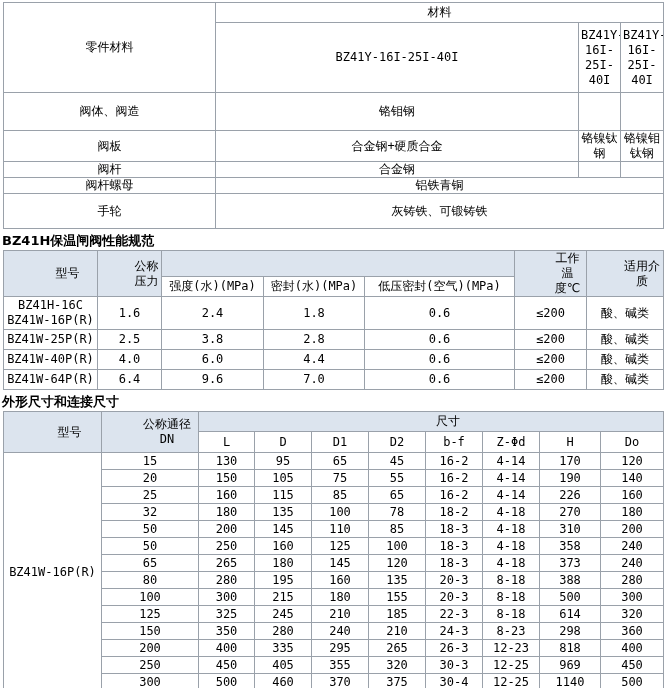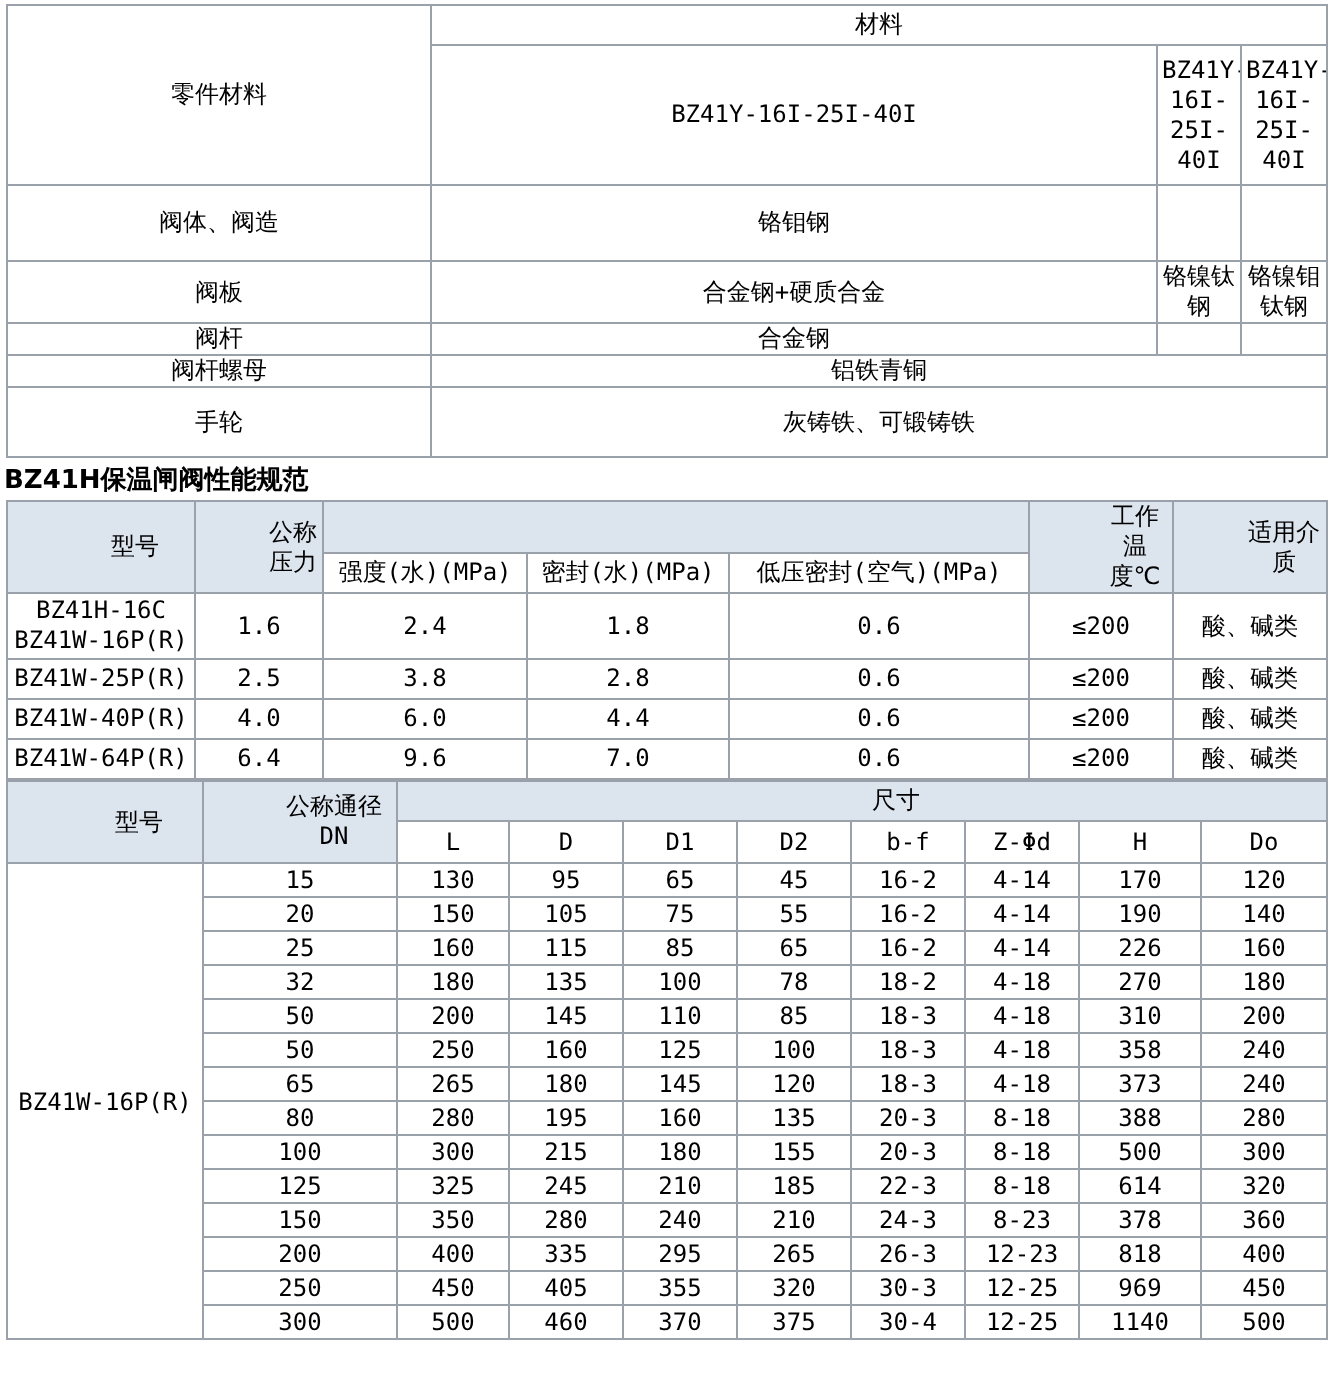--- a/index.html
+++ b/index.html
@@ -170,20 +170,21 @@
           <td>6.4</td>
           <td>9.6</td>
           <td>7.0</td>
           <td>0.6</td>
           <td>≤200</td>
           <td>酸、碱类</td>
         </tr>
       </tbody>
   </table>
 
+  <div class="section-heading">外形尺寸和连接尺寸</div>
 
   <table id="t3">
     <colgroup>
       <col style="width:98px">
         <col style="width:97px">
         <col style="width:56px">
         <col style="width:57px">
       <col style="width:57px">
         <col style="width:57px">
         <col style="width:57px">
@@ -321,21 +322,21 @@
           <td>320</td>
         </tr>
         <tr>
           <td>150</td>
           <td>350</td>
           <td>280</td>
           <td>240</td>
           <td>210</td>
           <td>24-3</td>
           <td>8-23</td>
-          <td>378</td>
+          <td>298</td>
           <td>360</td>
         </tr>
         <tr>
           <td>200</td>
           <td>400</td>
           <td>335</td>
           <td>295</td>
           <td>265</td>
           <td>26-3</td>
           <td>12-23</td>

